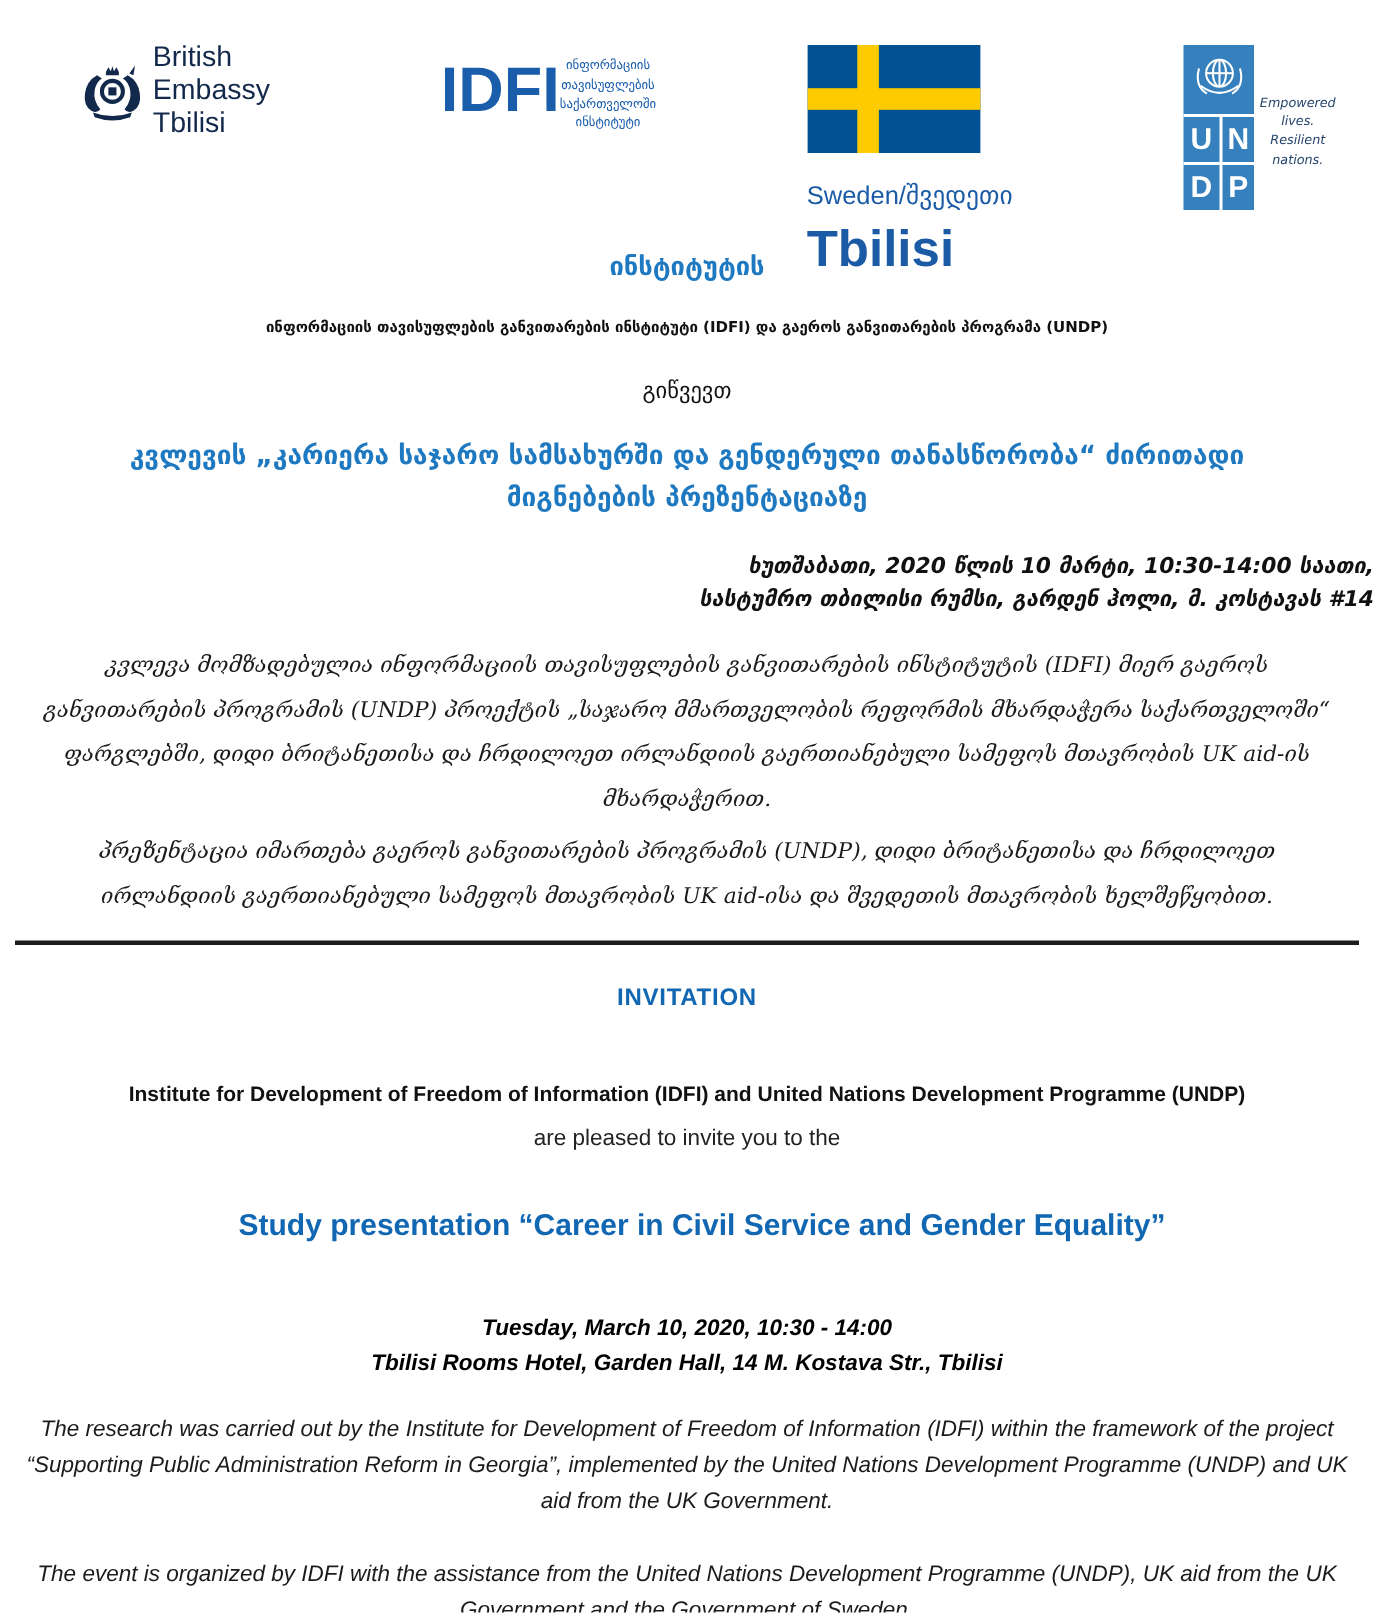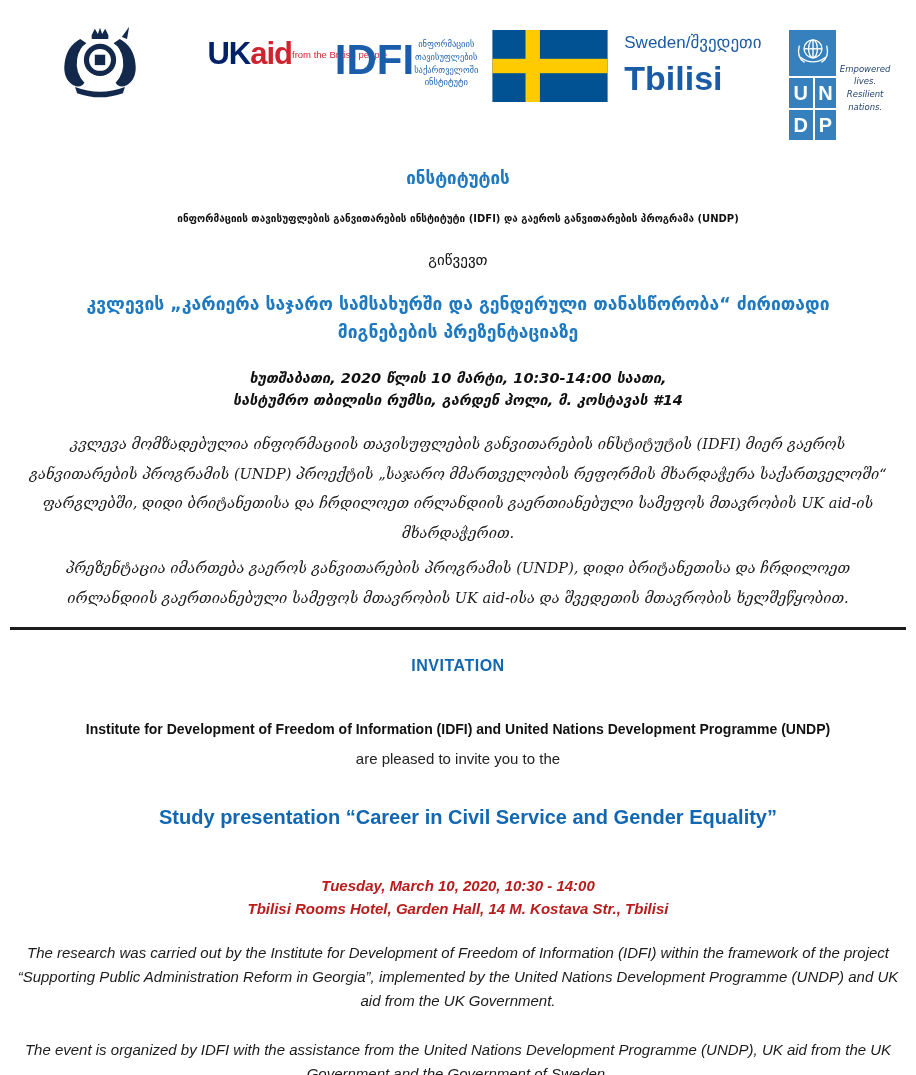--- a/index.html
+++ b/index.html
@@ -30,21 +30,21 @@
   .ukaid-word .uk { color:#012169; }
   .ukaid-word .aid { color:#d0232e; }
   .ukaid-tag { font-family:"Liberation Sans", sans-serif; font-size:9.5px; color:#d0232e; margin-top:3px; white-space:nowrap; }
 
   
   .idfi { width:130px; padding-top:6px; }
   .idfi-word { font-family:"Liberation Sans", sans-serif; font-weight:bold; font-size:42px; line-height:1; color:#1a5dab; letter-spacing:0px; }
   .idfi-sub { font-size:8.5px; color:#1a5dab; line-height:1.5; margin-top:8px; text-align:center; }
 
   
-  .sweden { flex-direction:row; align-items:flex-start; gap:16px; padding-top:6px; }
+  .sweden { flex-direction:column; align-items:flex-start; gap:16px; padding-top:6px; }
   .sweden-text { display:flex; flex-direction:column; align-items:flex-start; font-family:"Liberation Sans", sans-serif; color:#1b5ba6; }
   .sweden-line1 { font-size:17px; margin-top:2px; }
   .sverige { font-size:34px; font-weight:bold; margin-top:6px; letter-spacing:0px; }
 
   
   .undp { width:105px; padding-top:6px; }
   .undp-box { width:62px; background:#3580bd; display:flex; flex-direction:column; }
   .undp-emblem { height:46px; display:flex; align-items:center; justify-content:center; }
   .undp-grid { display:grid; grid-template-columns:1fr 1fr; border-top:2px solid #ffffff; }
   .undp-cell {
@@ -54,32 +54,32 @@
   .undp-cell.r { border-left:2px solid #ffffff; }
   .undp-cell.b { border-top:2px solid #ffffff; }
   .undp-tag { font-size:8.5px; color:#25456e; line-height:1.5; margin-top:6px; text-align:center; font-style:italic; }
 
   
   .sec { text-align:center; }
   .ka-title { margin-top:10px; font-size:17px; font-weight:bold; color:#1f79c0; }
   .ka-organizers { margin-top:25px; font-size:10px; font-weight:bold; color:#111; white-space:nowrap; }
   .ka-invite { margin-top:27px; font-size:15px; color:#111; }
   .ka-event { margin-top:21px; font-size:17.5px; font-weight:bold; color:#1f79c0; line-height:1.6; padding:0 56px; }
-  .ka-when { margin-top:21px; font-size:14.5px; font-weight:bold; font-style:italic; color:#111; line-height:1.55; }
+  .ka-when { margin-top:21px; font-size:14.5px; font-weight:bold; font-style:italic; color:#111; line-height:1.55;text-align:right; }
   .ka-para { font-family:"DejaVu Serif", serif; font-style:italic; font-size:14.5px; color:#1b1b1b; line-height:2.05; padding:0 22px; }
   .ka-para1 { margin-top:18px; }
   .ka-para2 { margin-top:5px; }
 
   .divider { margin:14px auto 0 auto; width:896px; border-top:3px solid #1c1c1c; }
 
   .en-title { margin-top:27px; font-family:"Liberation Sans", sans-serif; font-size:16px; font-weight:bold; color:#1267b2; letter-spacing:0.5px; }
   .en-organizers { margin-top:46px; font-family:"Liberation Sans", sans-serif; font-size:14px; font-weight:bold; color:#111; white-space:nowrap;text-align:center; }
   .en-invite { margin-top:13px; font-family:"Liberation Sans", sans-serif; font-size:15px; color:#222; }
   .en-event { margin-top:39px; font-family:"Liberation Sans", sans-serif; font-size:20px; font-weight:bold; color:#1267b2;padding-left:20px; }
-  .en-when { margin-top:46px; font-family:"Liberation Sans", sans-serif; font-size:15px; font-weight:bold; font-style:italic; color:#b91c1c; line-height:1.5; }
+  .en-when { margin-top:46px; font-family:"Liberation Sans", sans-serif; font-size:15px; font-weight:bold; font-style:italic; color:#000000; line-height:1.5; }
   .en-para { font-family:"Liberation Sans", sans-serif; font-style:italic; font-size:15px; color:#1b1b1b; line-height:1.6; padding:0 8px; }
   .en-para1 { margin-top:21px; }
   .en-para2 { margin-top:25px; }
 </style>
 </head>
 <body>
 
 <div class="page">
 
   <div class="logo-row">
@@ -89,35 +89,26 @@
         <g fill="#13294b" stroke="none">
           <path d="M42,10 l3,-6 3,5 2,-6 2,6 3,-5 3,6 v4 h-16z"></path>
           <circle cx="50" cy="34" r="13" fill="none" stroke="#13294b" stroke-width="5"></circle>
           <rect x="45" y="29" width="10" height="10"></rect>
           <path d="M31,14 q-13,7 -15,23 q-2,15 8,21 q7,4 11,-2 q-9,-10 -7,-23 q2,-11 9,-15 z"></path>
           <path d="M69,14 q13,7 15,23 q2,15 -8,21 q-7,4 -11,-2 q9,-10 7,-23 q-2,-11 -9,-15 z"></path>
           <path d="M71,12 l7,-10 l-2,12 z"></path>
           <path d="M26,60 q24,9 48,0 l-2,6 q-22,8 -44,0 z"></path>
         </g>
       </svg>
+      <div class="be-name">
+        <div>British Embassy</div>
+        <div>Tbilisi</div>
+      </div>
     </div>
 
-    <div class="logo ukaid">
-      <svg width="94" height="57" viewBox="0 0 50 30">
-        <rect width="50" height="30" fill="#012169"></rect>
-        <path d="M0,0 L50,30 M50,0 L0,30" stroke="#ffffff" stroke-width="6"></path>
-        <path d="M0,0 L50,30 M50,0 L0,30" stroke="#d0232e" stroke-width="2.4"></path>
-        <path d="M25,0 V30 M0,15 H50" stroke="#ffffff" stroke-width="10"></path>
-        <path d="M25,0 V30 M0,15 H50" stroke="#d0232e" stroke-width="6"></path>
-      </svg>
-      <div class="ukaid-word">
-        <span class="uk">UK</span><span class="aid">aid</span>
-      </div>
-      <div class="ukaid-tag">from the British people</div>
-    </div>
 
     <div class="logo idfi">
       <div class="idfi-word">IDFI</div>
       <div class="idfi-sub">
         <div>ინფორმაციის თავისუფლების</div>
         <div>საქართველოში ინსტიტუტი</div>
       </div>
     </div>
 
     <div class="logo sweden">

